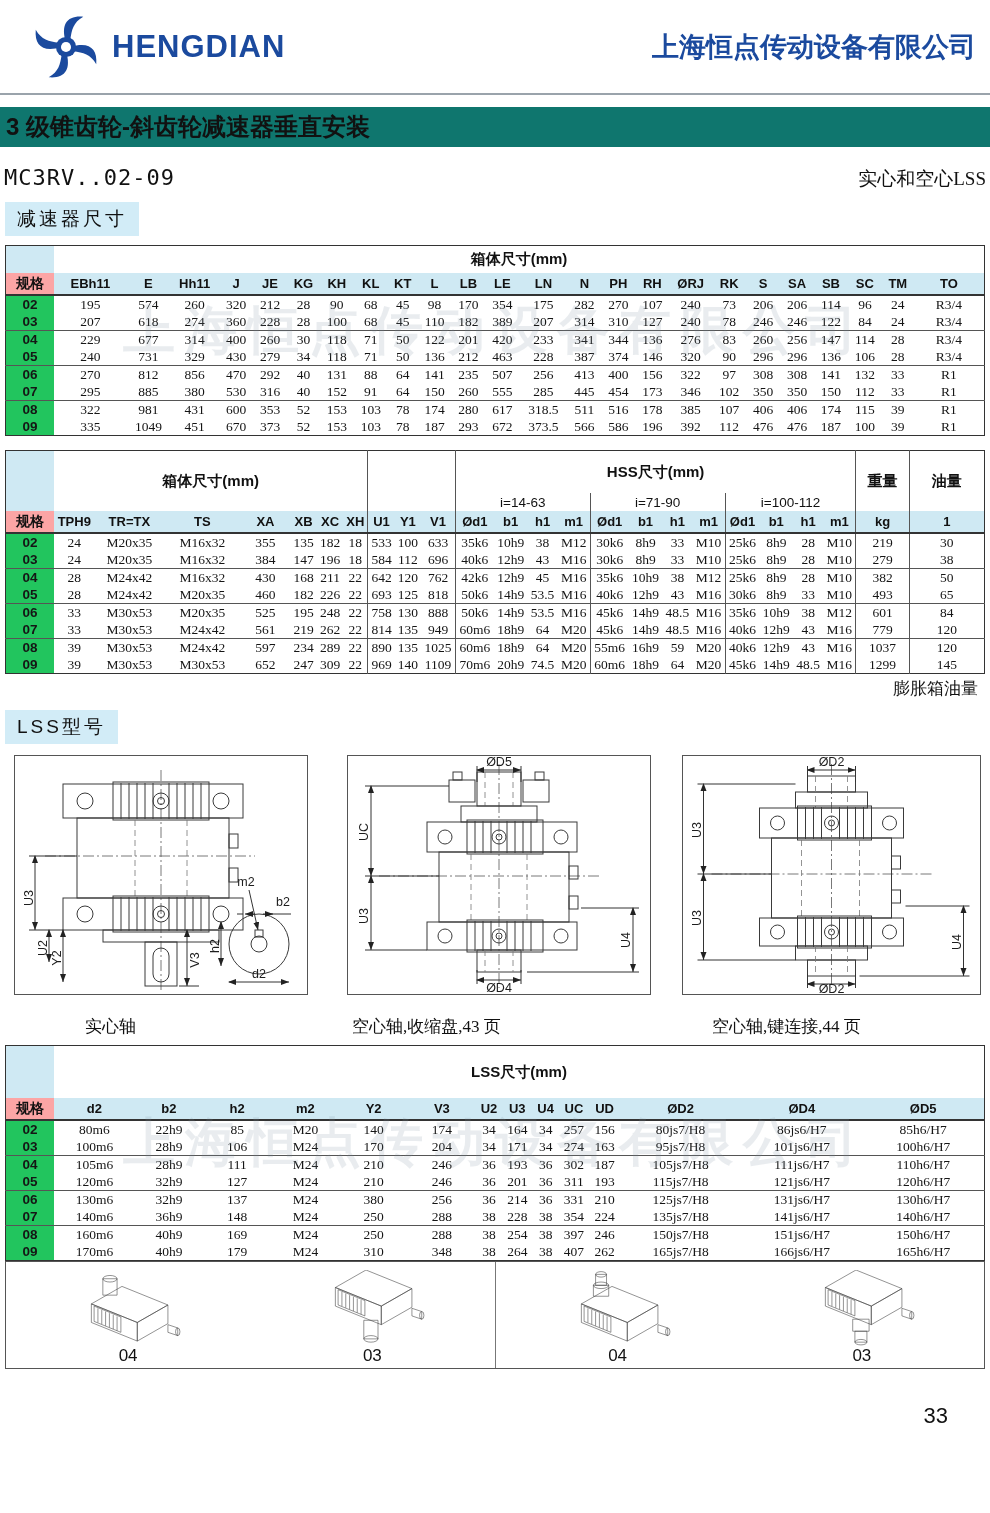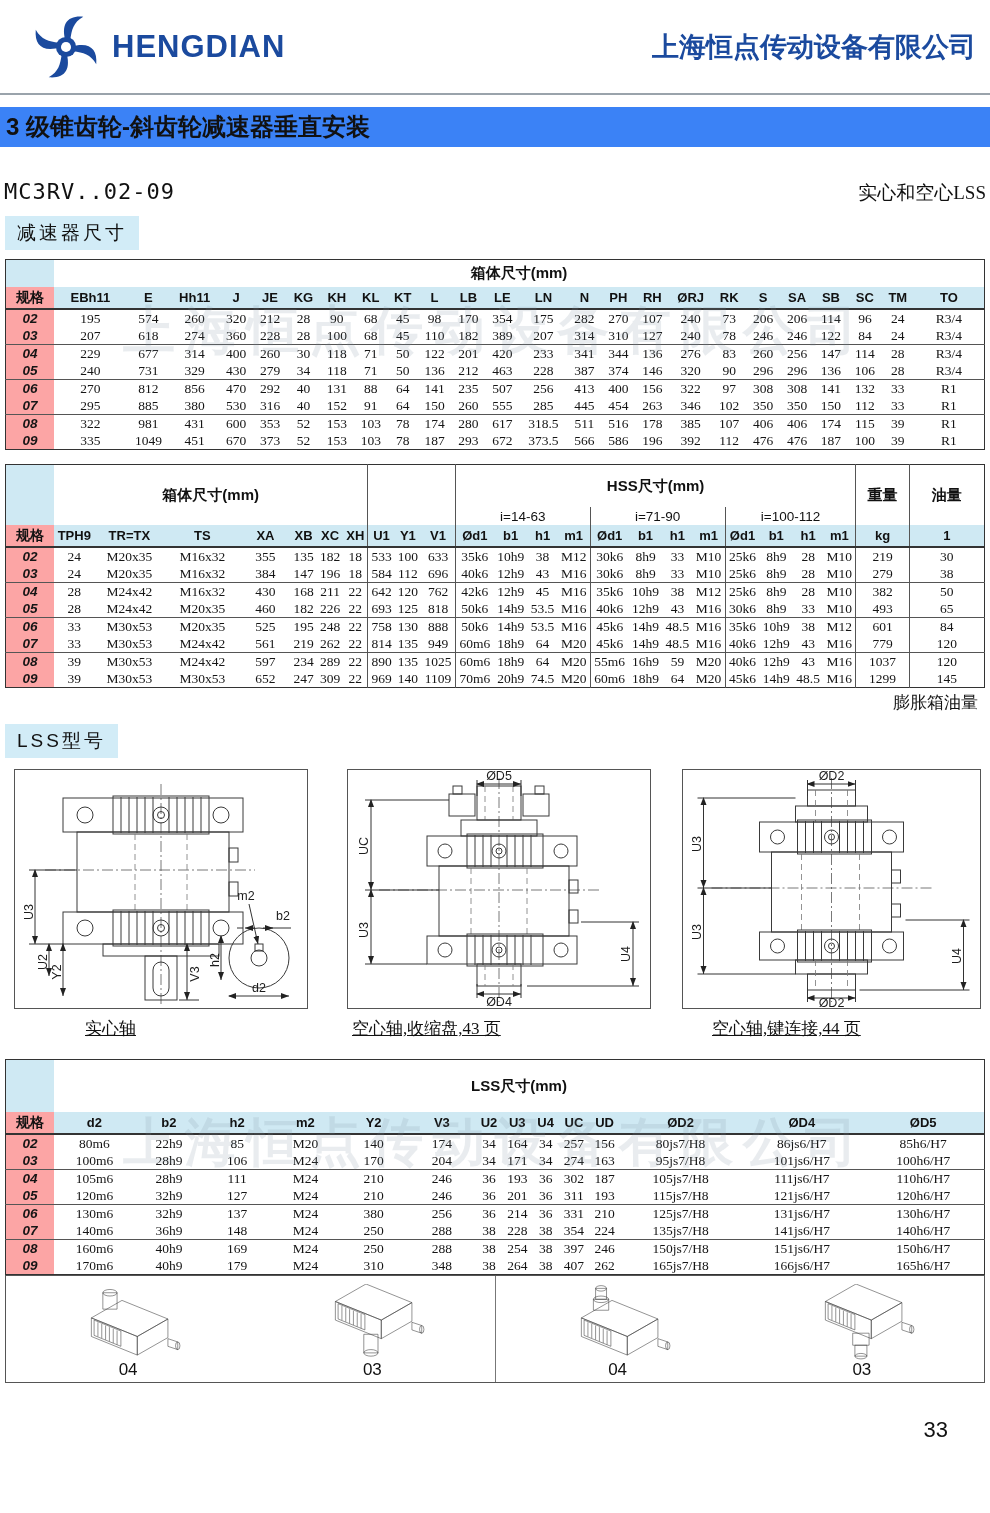--- a/index.html
+++ b/index.html
@@ -5,31 +5,31 @@
   html,body{margin:0;padding:0;background:#fff;}
   body{width:990px;font-family:"Liberation Sans",sans-serif;color:#111;}
   .page{position:relative;width:990px;height:1513px;background:#fff;overflow:hidden;}
 
   
   .hdr{display:flex;align-items:center;height:93px;border-bottom:2.5px solid #9aa3ab;padding:0 8px;}
   .logo{width:72px;height:72px;margin-left:22px;flex:0 0 auto;}
   .brand{font-size:31px;font-weight:bold;color:#1b4a9e;letter-spacing:1px;margin-left:10px;}
   .company{margin-left:auto;margin-right:6px;font-size:27px;font-weight:bold;color:#1b4a9e;font-family:"Liberation Serif",serif;}
 
-  .titlebar{margin-top:12px;height:40px;line-height:40px;background:#3b82f6;font-size:24px;font-weight:bold;padding-left:6px;}
-  .modelrow{display:flex;margin-top:32px;padding:0 4px;align-items:baseline;justify-content:flex-end;}
+  .titlebar{margin-top:12px;height:40px;line-height:40px;background:#0f766e;font-size:24px;font-weight:bold;padding-left:6px;}
+  .modelrow{display:flex;margin-top:18px;padding:0 4px;align-items:baseline;justify-content:flex-end;}
   .model{font-family:"DejaVu Sans Mono",monospace;font-size:22px;letter-spacing:1px;}
   .shaftnote{margin-left:auto;font-size:19px;font-family:"Liberation Serif",serif;}
   .seclabel{display:inline-block;background:#d2ecf7;padding:4px 12px;font-size:19px;letter-spacing:3px;margin:10px 0 9px 5px;}
 
   
   table{border-collapse:collapse;width:980px;margin:0 5px;border:1.5px solid #333;table-layout:auto;}
   th,td{text-align:center;white-space:nowrap;padding:0 2px;}
   .dtable td{font-family:"Liberation Serif",serif;font-size:13.5px;height:17px;color:#151515;}
-  .dtable tbody td:first-child{background:#fca5a5;font-family:"Liberation Sans",sans-serif;font-weight:bold;font-style:italic;}
+  .dtable tbody td:first-child{background:#22c55e;font-family:"Liberation Sans",sans-serif;font-weight:bold;}
   .dtable tbody tr:nth-child(2n+1):not(:first-child) td{border-top:1.5px solid #555;}
   .cols th{background:#cfe9f3;font-size:13px;font-weight:bold;height:21px;border-bottom:2px solid #333;}
   .cols th:first-child{background:#fca5a5;font-size:14px;}
   .corner{background:#cfe9f3;}
   .ttl{font-size:15px;font-weight:bold;}
   #t1 .ttl,#t3 .ttl{height:27px;}
   #t3 .ttl{height:52px;vertical-align:middle;}
   #t2 thead tr:first-child th{height:42px;}
   #t2 .sub{font-weight:normal;font-size:13.5px;height:18px;}
   .bL{border-left:1px solid #555;}
@@ -55,21 +55,21 @@
   #t3 .cols th:nth-child(6),#t3 .cols th:nth-child(7){min-width:50px;}
   .footnote{text-align:right;font-family:"Liberation Serif",serif;font-size:17px;margin:3px 12px 0 0;}
 
   
   .drawrow{display:flex;margin-top:2px;}
   .dbox{border:1.5px solid #555;background:#fff;}
   .db1{margin-left:14px;width:292px;height:238px;}
   .db2{margin-left:39px;width:302px;height:238px;}
   .db3{margin-left:31px;width:297px;height:238px;}
   .caps{position:relative;height:30px;margin-top:8px;font-family:"Liberation Serif",serif;font-size:17px;}
-  .caps span{position:absolute;top:0;text-decoration:underline;}
+  .caps span{position:absolute;top:12px;}
   .tech{stroke:#3a3a3a;stroke-width:1;fill:none;}
   .cl{stroke:#555;stroke-width:0.8;fill:none;stroke-dasharray:11 3 2 3;}
   .dash{stroke:#777;stroke-width:0.8;fill:none;stroke-dasharray:6 4;}
   .dim{stroke:#333;stroke-width:1;fill:none;}
   .dlab{font-family:"Liberation Sans",sans-serif;font-size:12.5px;fill:#1d1d1d;}
 
   
   .posbox{display:flex;border:1.5px solid #555;margin:0 5px;height:106px;}
   .pos-half{flex:1;display:flex;justify-content:space-around;align-items:flex-end;padding-bottom:2px;}
   .pos-half + .pos-half{border-left:1.5px solid #777;}
@@ -301,21 +301,21 @@
           <td>40</td>
           <td>152</td>
           <td>91</td>
           <td>64</td>
           <td>150</td>
           <td>260</td>
           <td>555</td>
           <td>285</td>
           <td>445</td>
           <td>454</td>
-          <td>263</td>
+          <td>173</td>
           <td>346</td>
           <td>102</td>
           <td>350</td>
           <td>350</td>
           <td>150</td>
           <td>112</td>
           <td>33</td>
           <td>R1</td>
         </tr>
         <tr>

